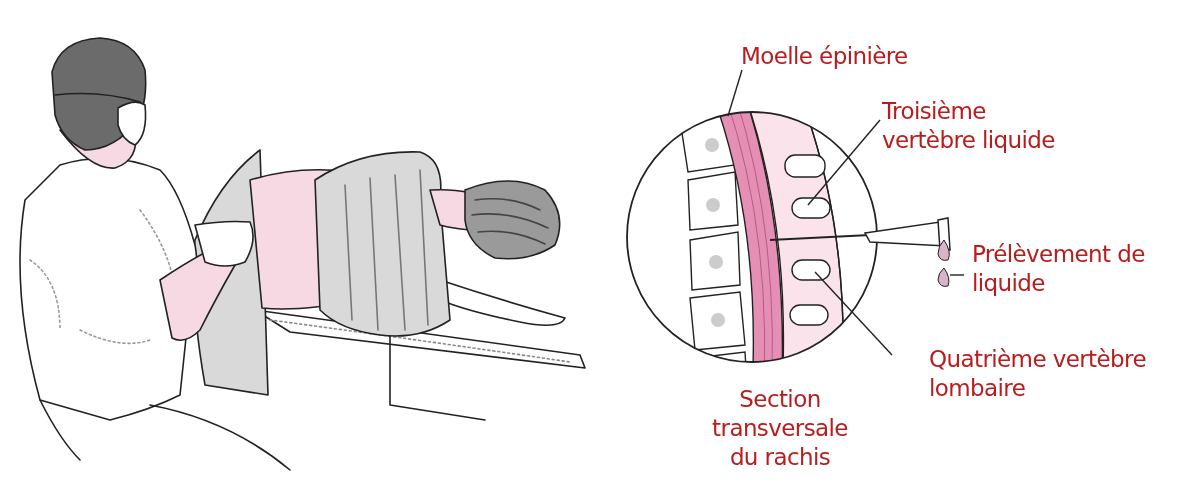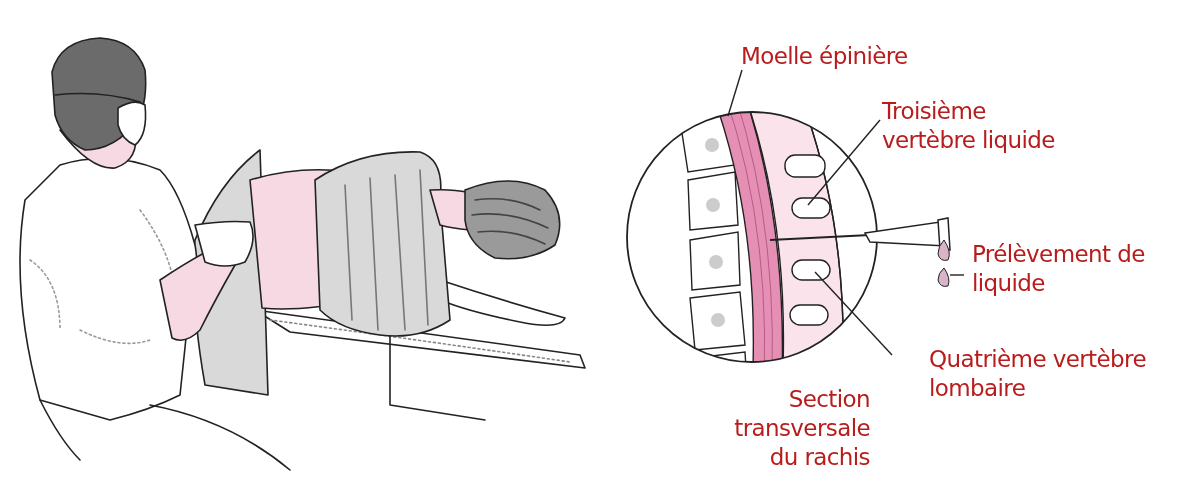--- a/index.html
+++ b/index.html
@@ -1,21 +1,21 @@
 <!DOCTYPE html>
 <html><head>
 <meta charset="utf-8">
 <style>
   html, body { margin: 0; padding: 0; background: #ffffff; }
   body { width: 1200px; height: 498px; position: relative; overflow: hidden;
          font-family: "DejaVu Sans", "Liberation Sans", sans-serif; }
   svg.art { position: absolute; left: 0; top: 0; }
   .label { position: absolute; color: #b91c1c; font-size: 23px; line-height: 29px;
            letter-spacing: -0.6px; white-space: nowrap; }
-  .center { text-align: right; }
+  .center { text-align: center; }
 </style>
 </head>
 <body>
 
 <svg class="art" width="1200" height="498" viewBox="0 0 1200 498">
 
   <g stroke="#222" stroke-width="1.6" stroke-linejoin="round" stroke-linecap="round">
 
     <path d="M255 310 L580 355 L585 368 L290 332 Z" fill="#ffffff"></path>
     <path d="M270 320 Q420 340 570 362" fill="none" stroke="#888" stroke-dasharray="2 3"></path>

